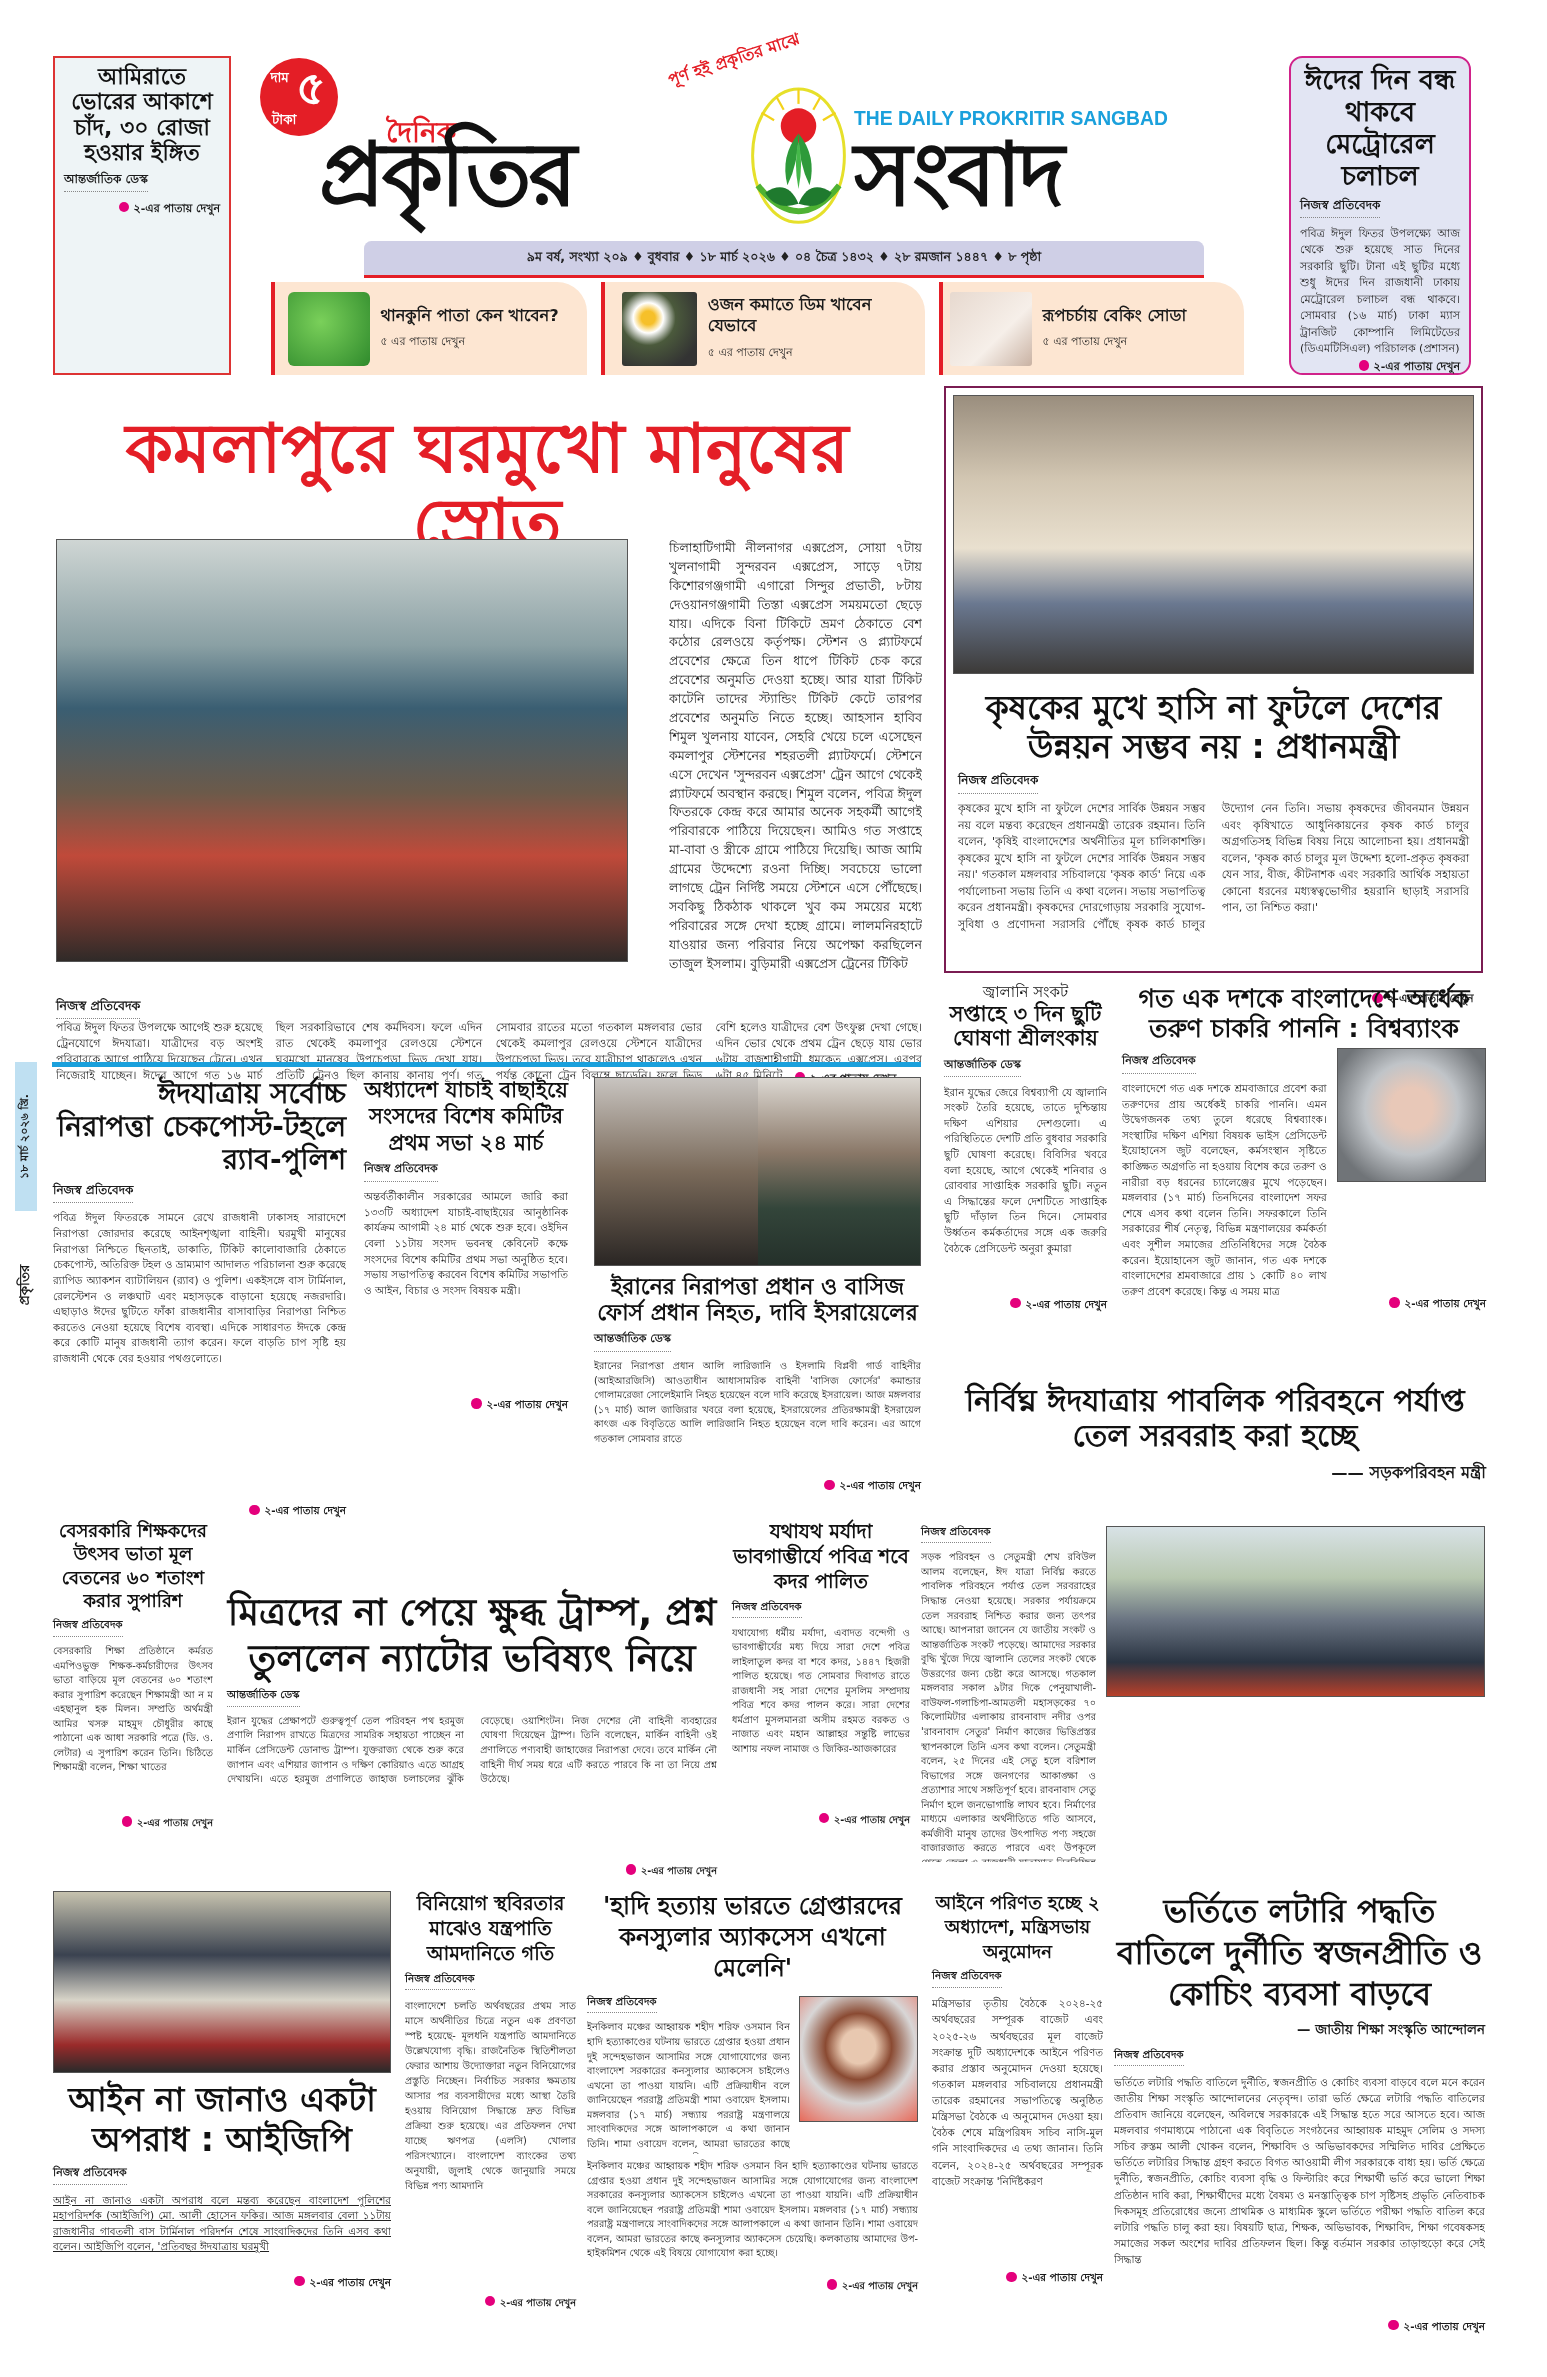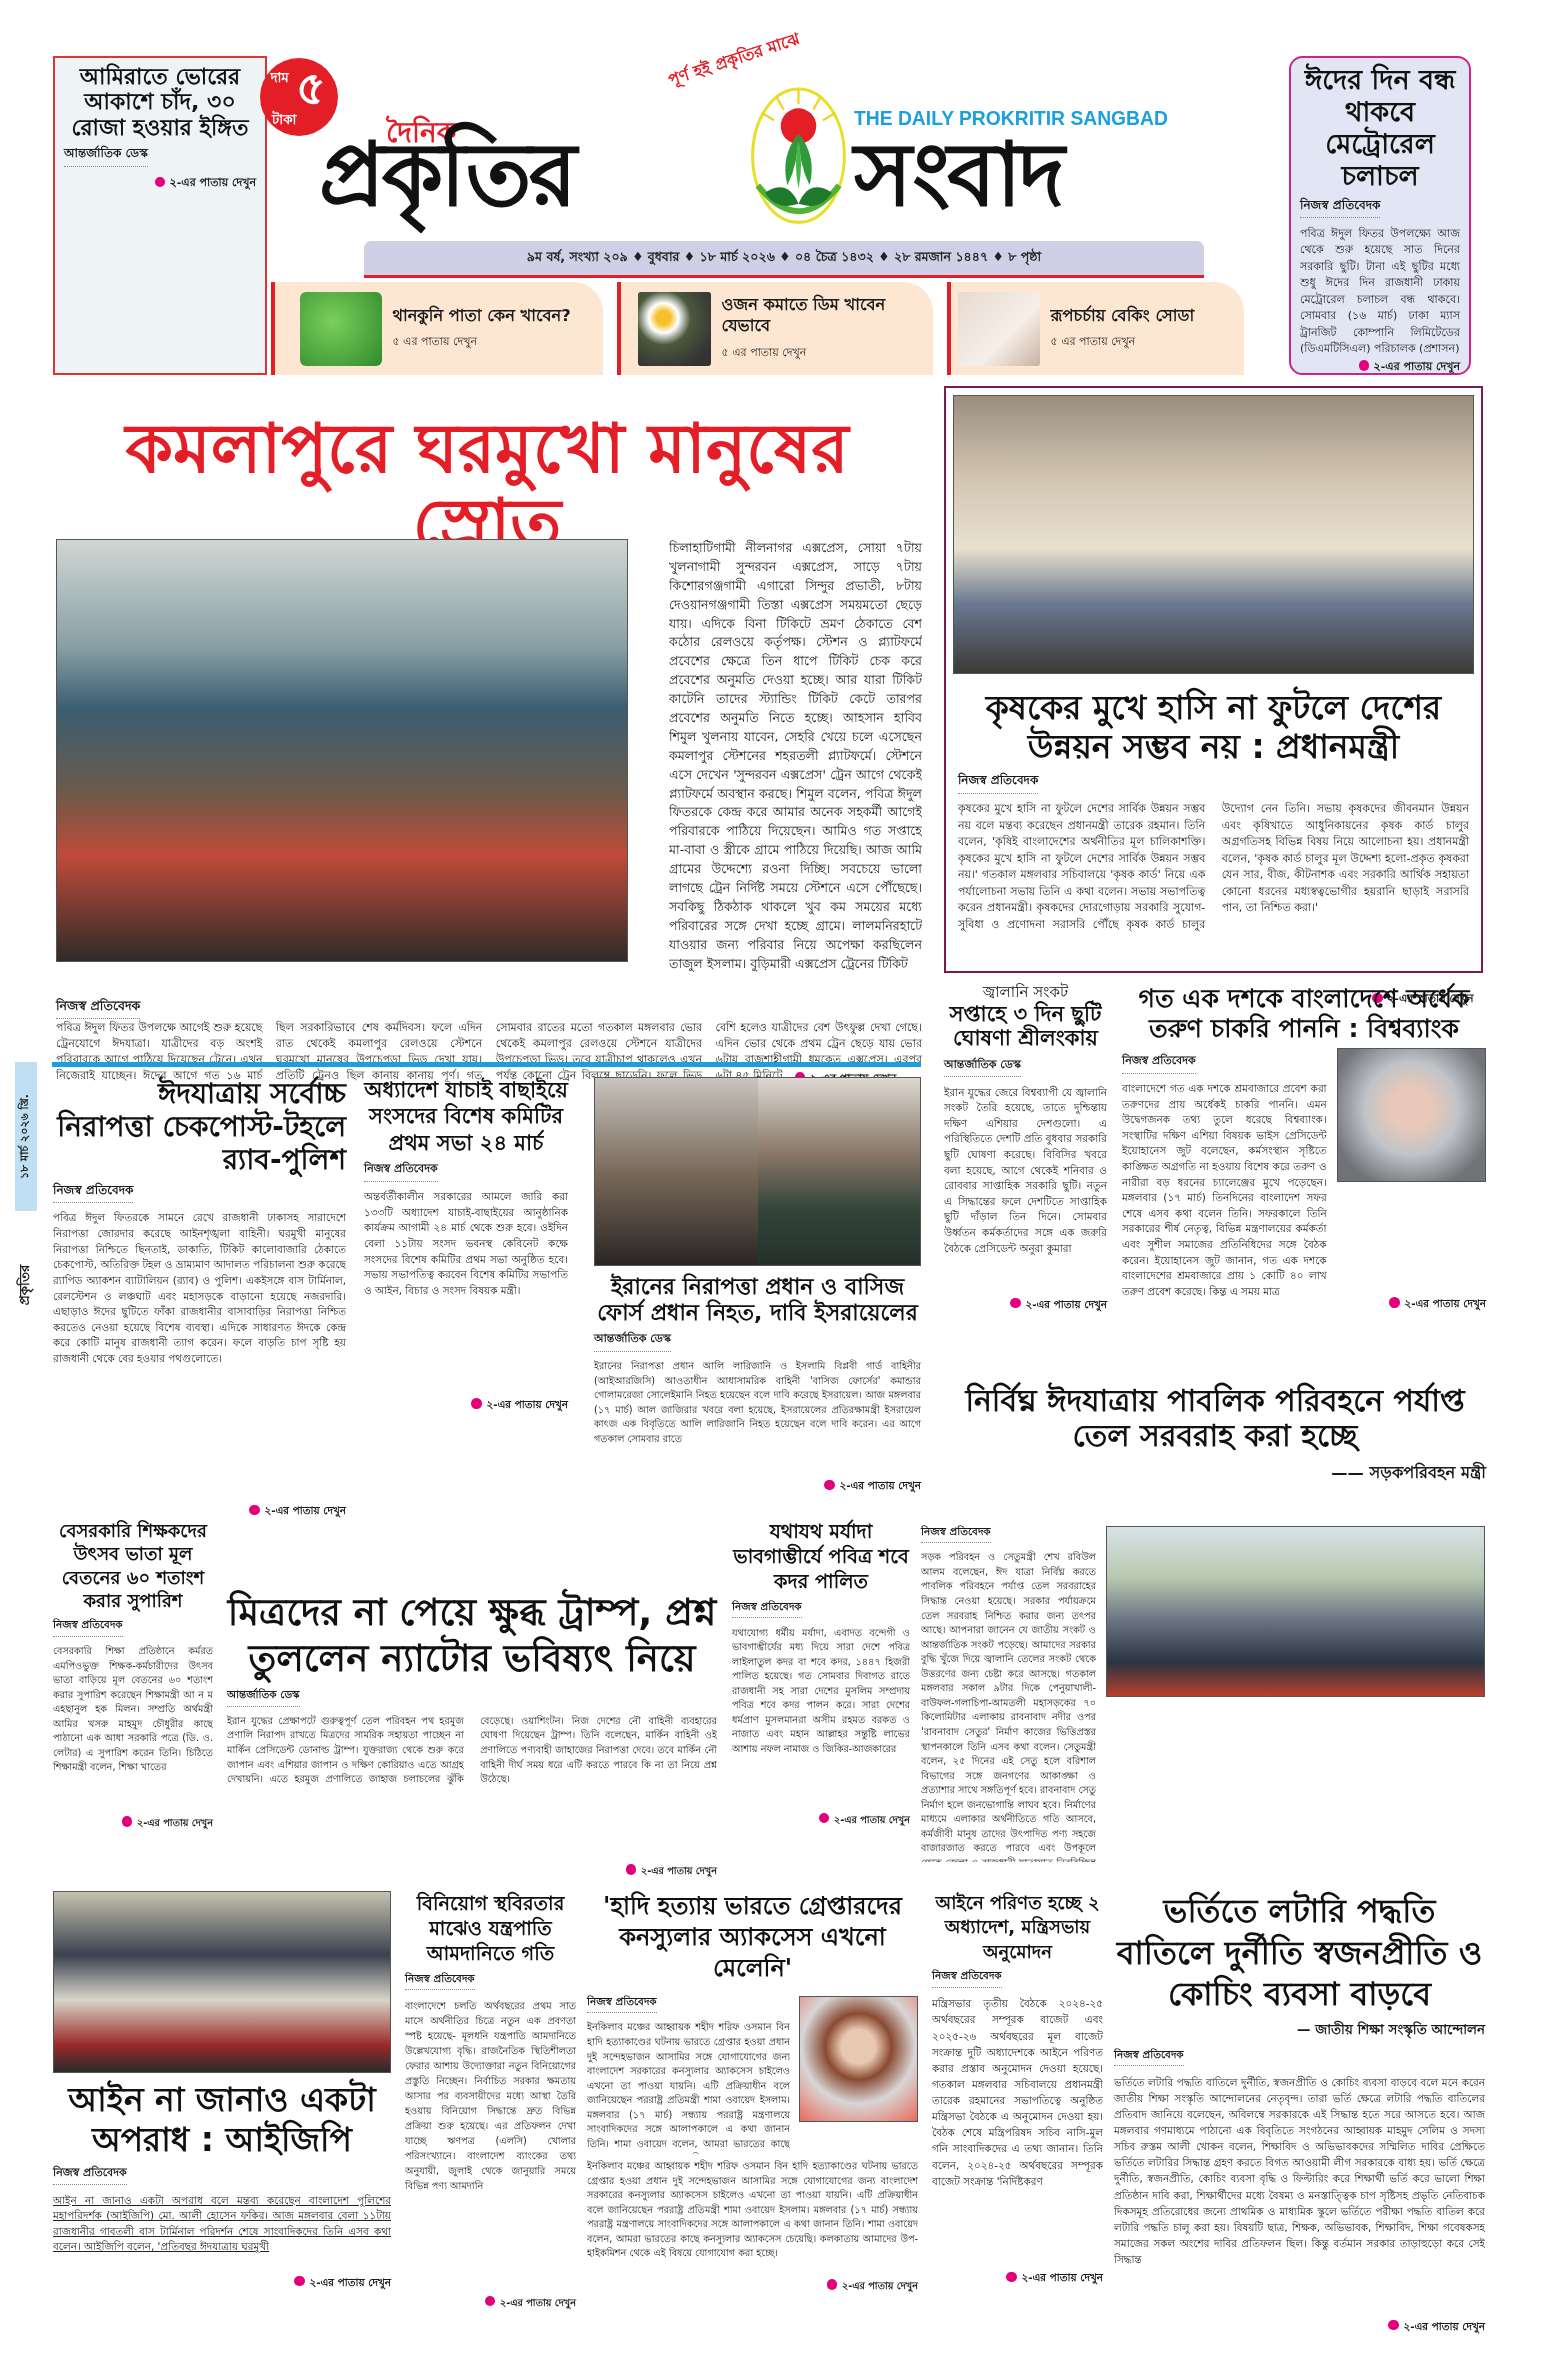--- a/index.html
+++ b/index.html
@@ -12,21 +12,21 @@
   .cont { font-size: 13.4px; font-weight: bold; white-space: nowrap; }
   .cont .dot { display: inline-block; width: 10.4px; height: 10.4px; border-radius: 50%; background: #e4007c; margin-right: 4.5px; vertical-align: -0.7px; }
   .img { overflow: hidden; border: 0.7px solid #555; }
   .cols2 { column-count: 2; column-gap: 16.3px; }
   .cols4 { column-count: 4; column-gap: 13.4px; }
   .rule-blue { background: #1aa0dc; height: 4.5px; }
 </style>
 </head>
 <body>
 
-<div class="abs" style="left:53px;top:56px;width:214px;height:319px;border:2.2px solid #d33;background:#eef4f6;padding:6px 9px;">
+<div class="abs" style="left:53px;top:56px;width:178px;height:319px;border:2.2px solid #d33;background:#eef4f6;padding:6px 9px;">
   <div class="hl" style="font-size:22px;line-height:1.15;">আমিরাতে ভোরের আকাশে চাঁদ, ৩০ রোজা হওয়ার ইঙ্গিত</div>
   <div class="by" style="font-size:12px;">আন্তর্জাতিক ডেস্ক</div>
   <div class="cont" style="text-align:right;font-size:11px;"><span class="dot"></span><span>২-এর পাতায় দেখুন</span></div>
 </div>
 
 <div class="abs" style="left:260px;top:58px;width:78px;height:78px;border-radius:50%;background:#e41e26;color:#fff;">
   <span class="abs" style="left:10.4px;top:10.4px;font-size:13.4px;font-weight:bold;">দাম</span>
   <span class="abs" style="left:36px;top:7.4px;font-size:46px;font-weight:bold;line-height:1;">৫</span>
   <span class="abs" style="left:12px;top:52px;font-size:13.4px;font-weight:bold;">টাকা</span>
 </div>
@@ -56,21 +56,21 @@
 </div>
 
 <div class="abs" style="left:854px;top:108px;font-size:19.3px;font-weight:bold;color:#1aa0dc;font-family:'Liberation Sans',sans-serif;">THE DAILY PROKRITIR SANGBAD</div>
 <div class="abs" style="left:854px;top:130px;font-size:88px;font-weight:bold;color:#111;letter-spacing:-3px;line-height:1;font-family:'DejaVu Serif',serif;">সংবাদ</div>
 
 <div class="abs" style="left:364px;top:241px;width:840px;height:37px;background:#cfcfe6;border-radius:7.4px 7.4px 0 0;border-bottom:3px solid #e41e26;display:flex;align-items:center;justify-content:center;">
   <span style="font-size:12.6px;font-weight:bold;color:#222;">৯ম বর্ষ, সংখ্যা ২০৯ ♦ বুধবার ♦ ১৮ মার্চ ২০২৬ ♦ ০৪ চৈত্র ১৪৩২ ♦ ২৮ রমজান ১৪৪৭ ♦ ৮ পৃষ্ঠা</span>
 </div>
 
 <div class="abs" style="left:271px;top:282px;width:973px;height:93px;display:flex;gap:13.4px;">
-  <div style="flex:1;background:#fde6d2;border-left:4.5px solid #e41e26;border-radius:0 30px 0 0;display:flex;align-items:center;padding:25px;gap:10.4px;">
+  <div style="flex:1;background:#fde6d2;border-left:4.5px solid #e41e26;border-radius:0 30px 0 0;display:flex;align-items:center;padding:13px;gap:10.4px;">
     <div style="width:82px;height:74px;background:radial-gradient(circle at 40% 40%,#7ad05a,#2f8a2c);border-radius:6px;"></div>
     <div>
         <div style="font-size:16.3px;font-weight:bold;line-height:1.3;">থানকুনি পাতা কেন খাবেন?</div>
         <div style="font-size:11px;margin-top:7.4px;">৫ এর পাতায় দেখুন</div>
       </div>
   </div>
   <div style="flex:1;background:#fde6d2;border-left:4.5px solid #e41e26;border-radius:0 30px 0 0;display:flex;align-items:center;padding:17px;gap:10.4px;">
     <div style="width:82px;height:74px;background:radial-gradient(circle at 35% 35%,#f6c02a 10%,#fff 22%,#4b5a3c 40%,#333 80%);border-radius:3px;"></div>
     <div>
         <div style="font-size:16.3px;font-weight:bold;line-height:1.3;">ওজন কমাতে ডিম খাবেন যেভাবে</div>

